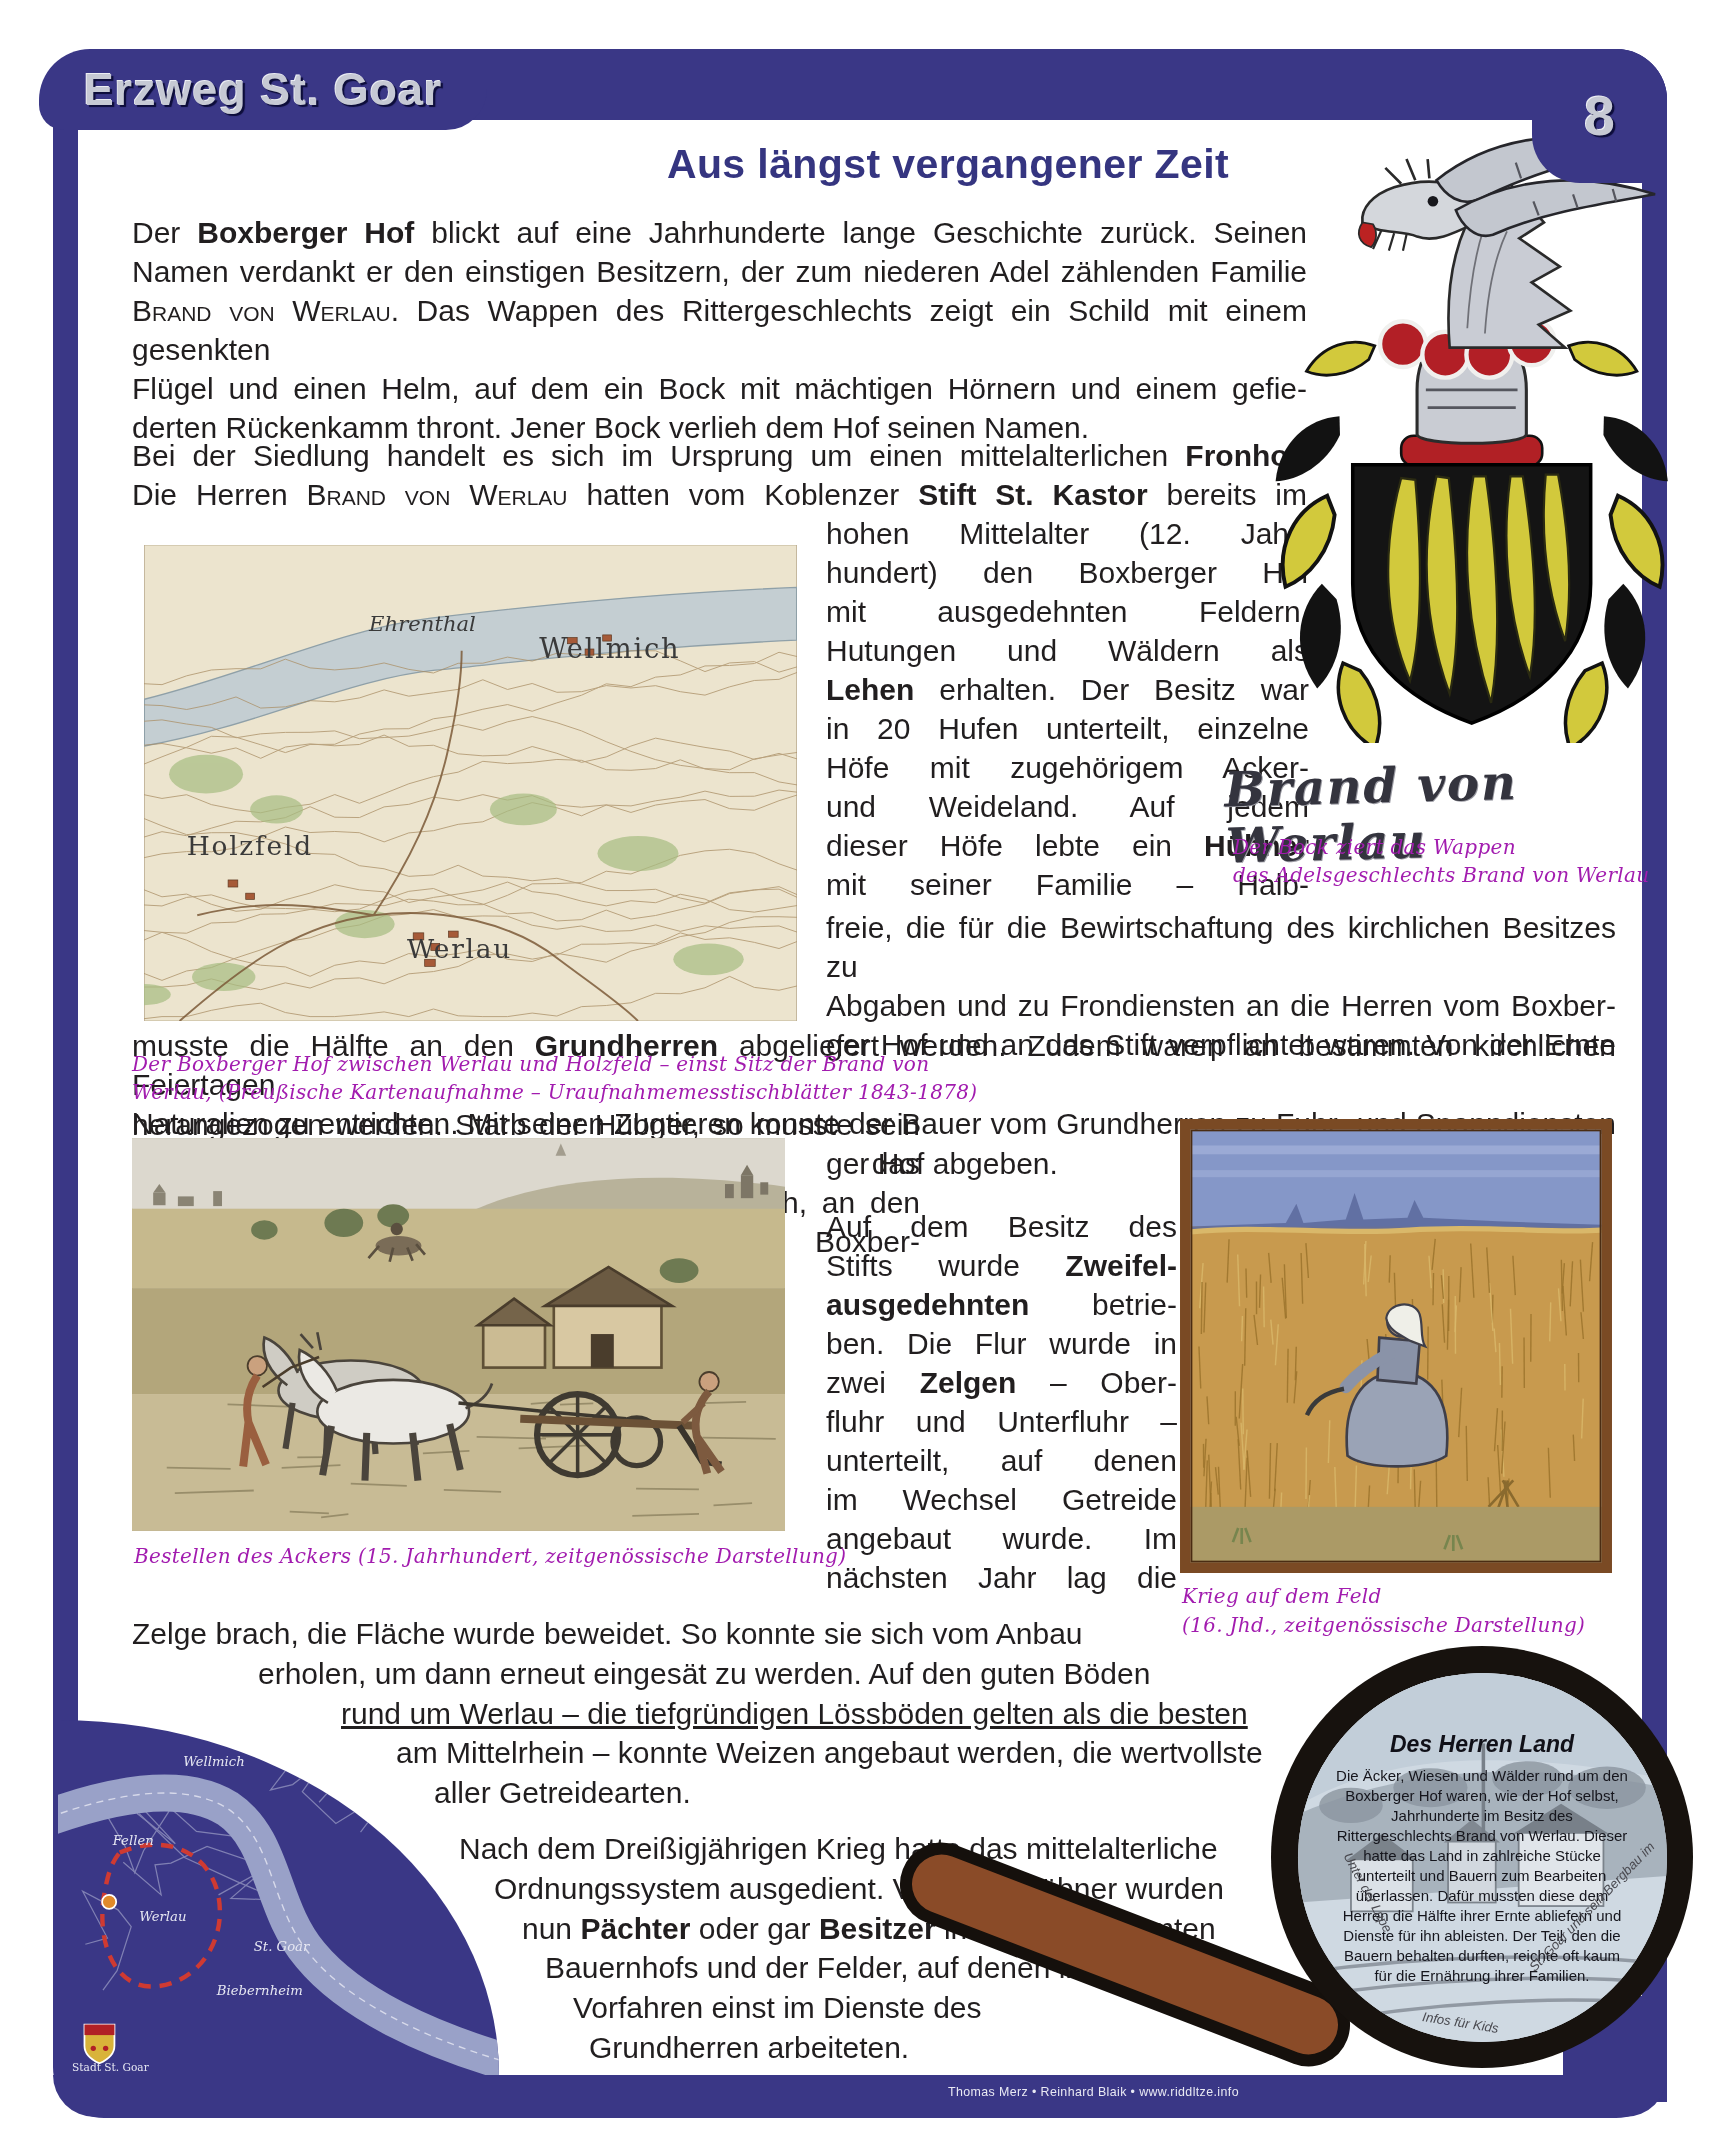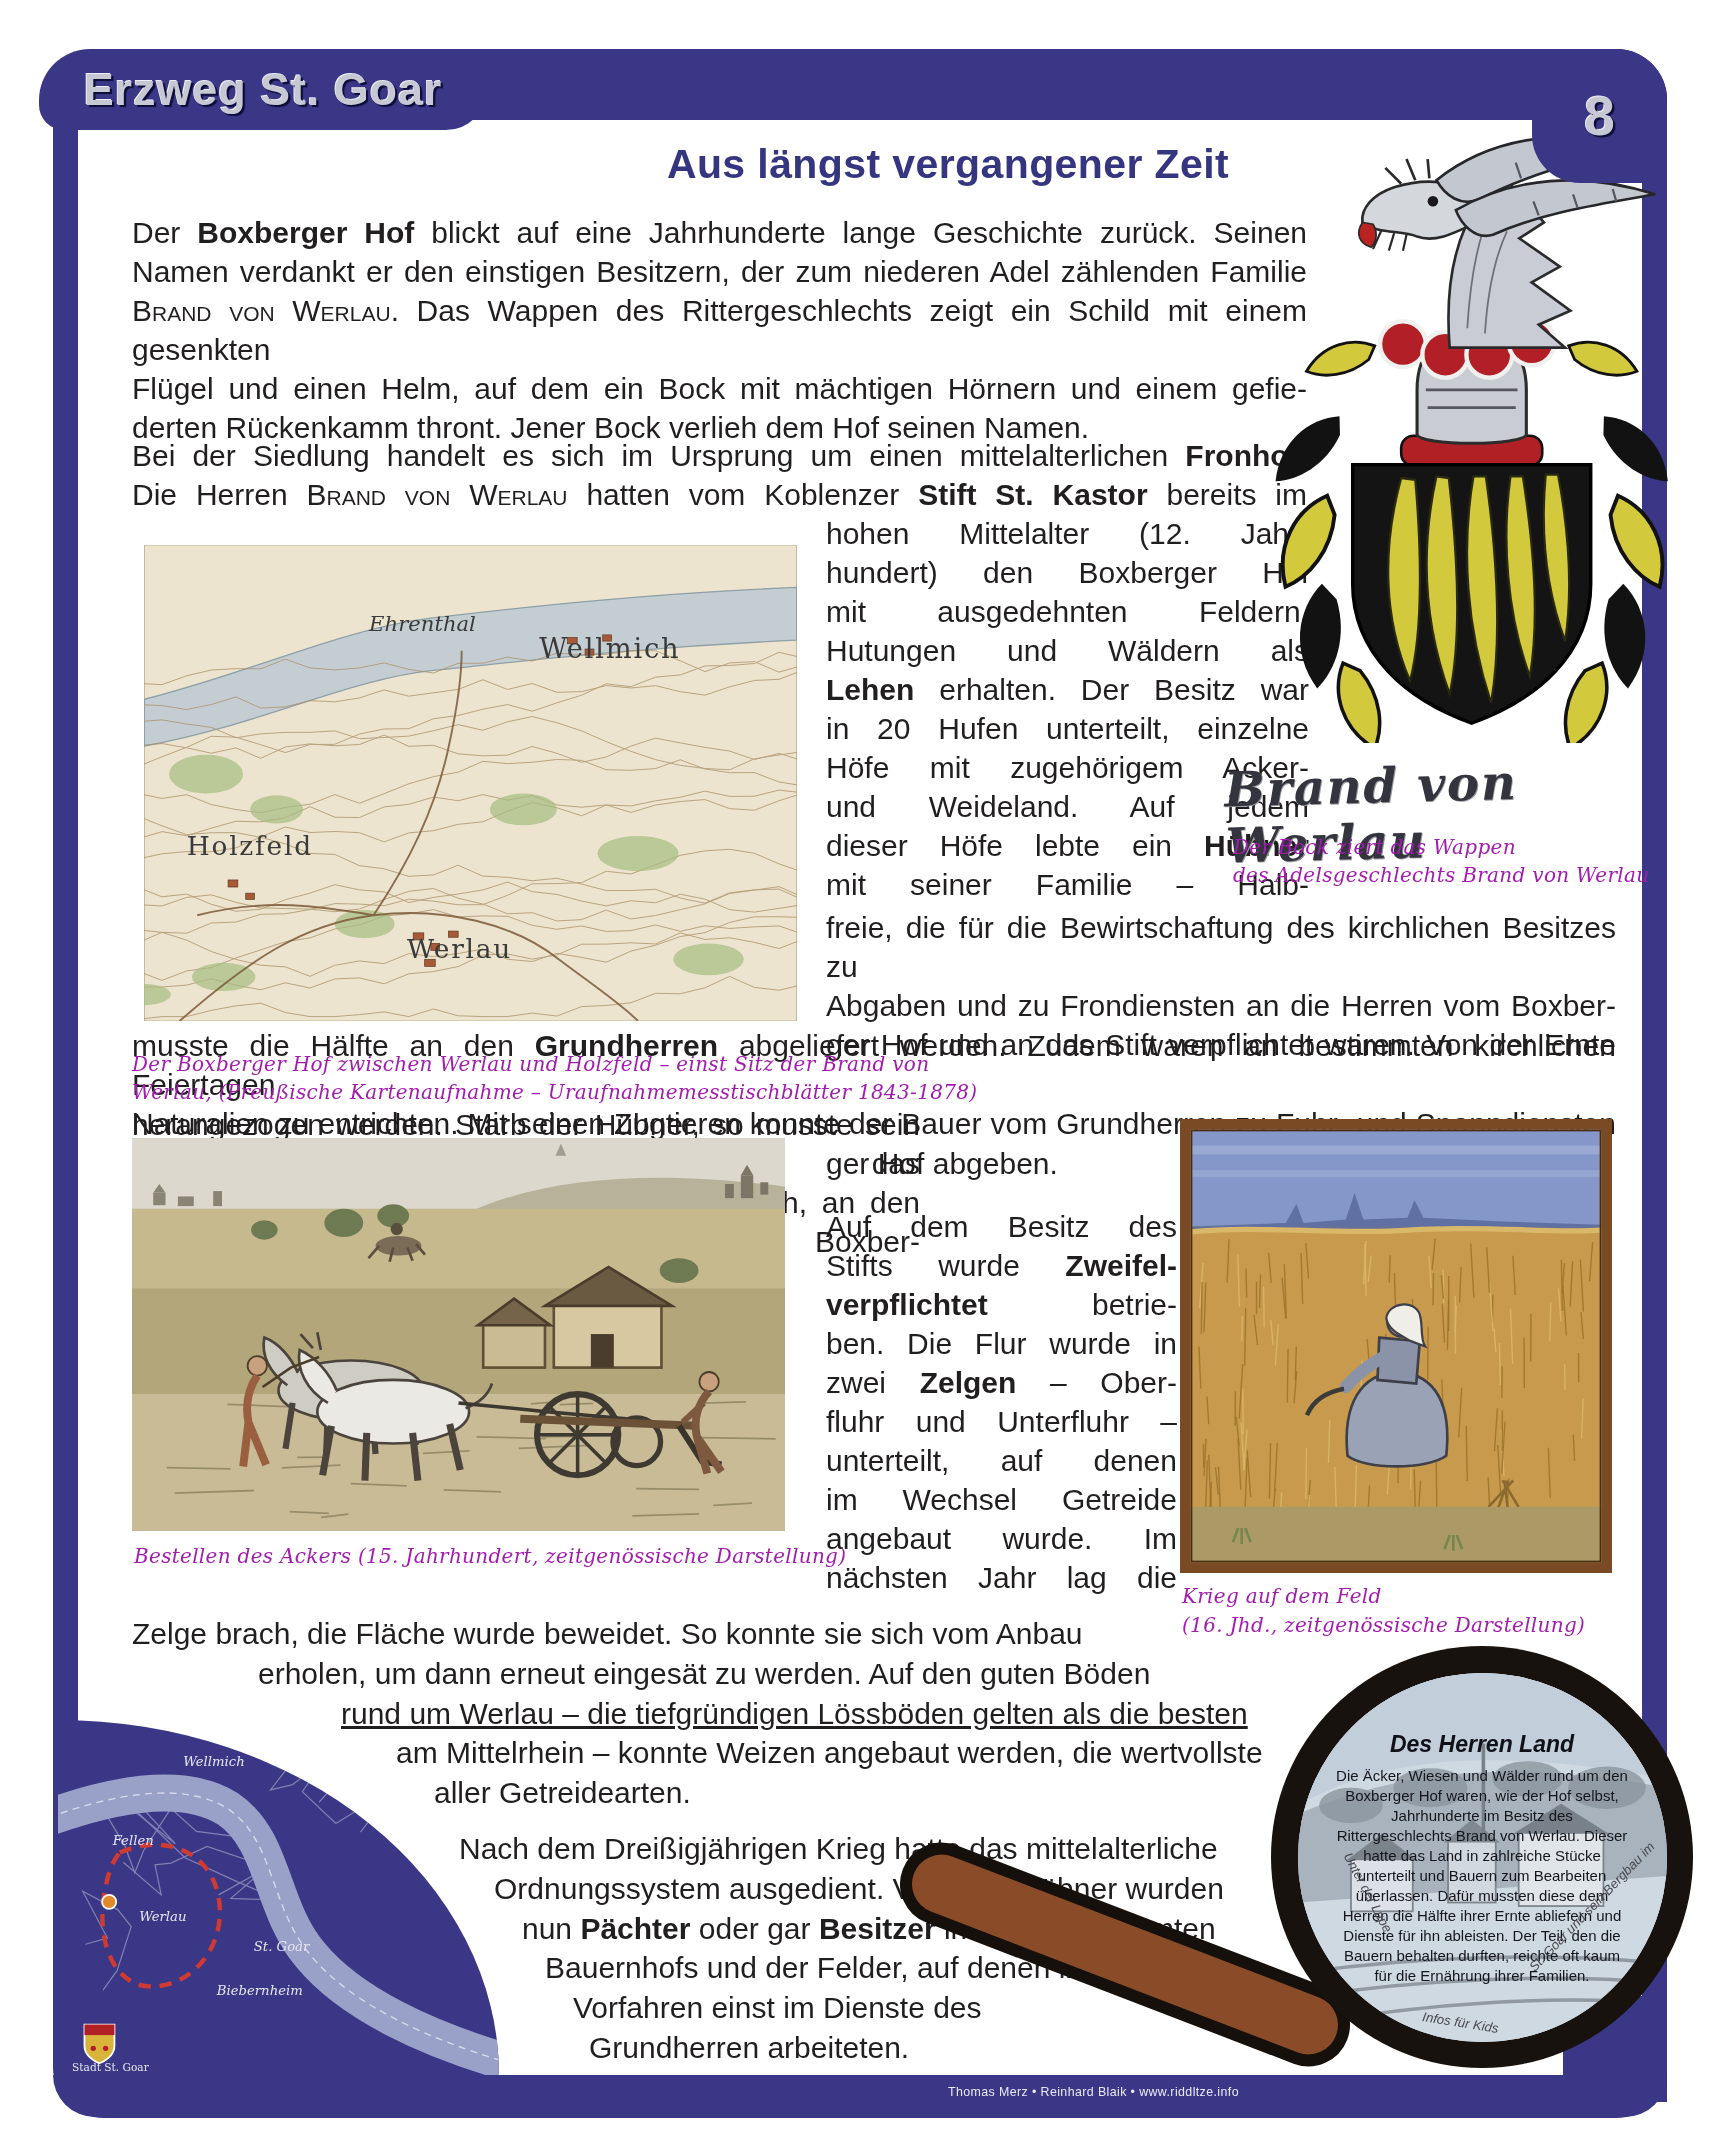--- a/index.html
+++ b/index.html
@@ -107,21 +107,21 @@
       <div class="ln">Naturalien zu entrichten. Mit seinen Zugtieren konnte der Bauer vom Grundherren zu Fuhr- und Spanndiensten</div>
     </div>
   <div class="block" style="left:132px;top:1105px;width:788px;">
       <div class="ln">herangezogen werden. Starb der Hübner, so musste sein Nachkomme das</div>
       <div class="ln">so genannte Besthaupt, sein bestes Stück Vieh, an den Herren vom Boxber-</div>
     </div>
   <div class="tline" style="left:826px;top:1147px;">ger Hof abgeben.</div>
   <div class="block" style="left:826px;top:1207px;width:351px;">
       <div class="ln">Auf dem Besitz des</div>
       <div class="ln">Stifts wurde <b>Zweifel-</b></div>
-      <div class="ln"><b>verpflichtet</b> betrie-</div>
+      <div class="ln"><b>ausgedehnten</b> betrie-</div>
       <div class="ln">ben. Die Flur wurde in</div>
       <div class="ln">zwei <b>Zelgen</b> – Ober-</div>
       <div class="ln">fluhr und Unterfluhr –</div>
       <div class="ln">unterteilt, auf denen</div>
       <div class="ln">im Wechsel Getreide</div>
       <div class="ln">angebaut wurde. Im</div>
       <div class="ln">nächsten Jahr lag die</div>
     </div>
 
   <div class="tline" style="left:132px;top:1617px;">Zelge brach, die Fläche wurde beweidet. So konnte sie sich vom Anbau</div>

